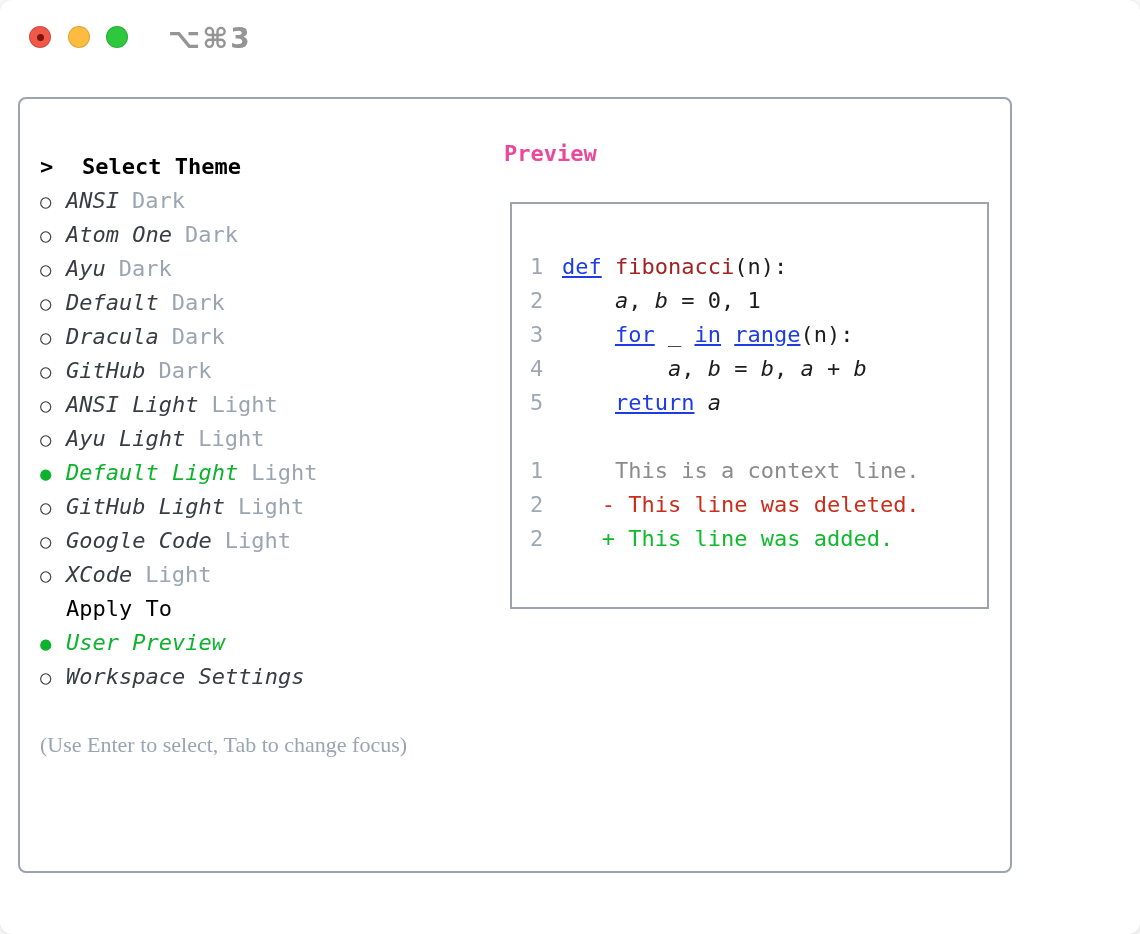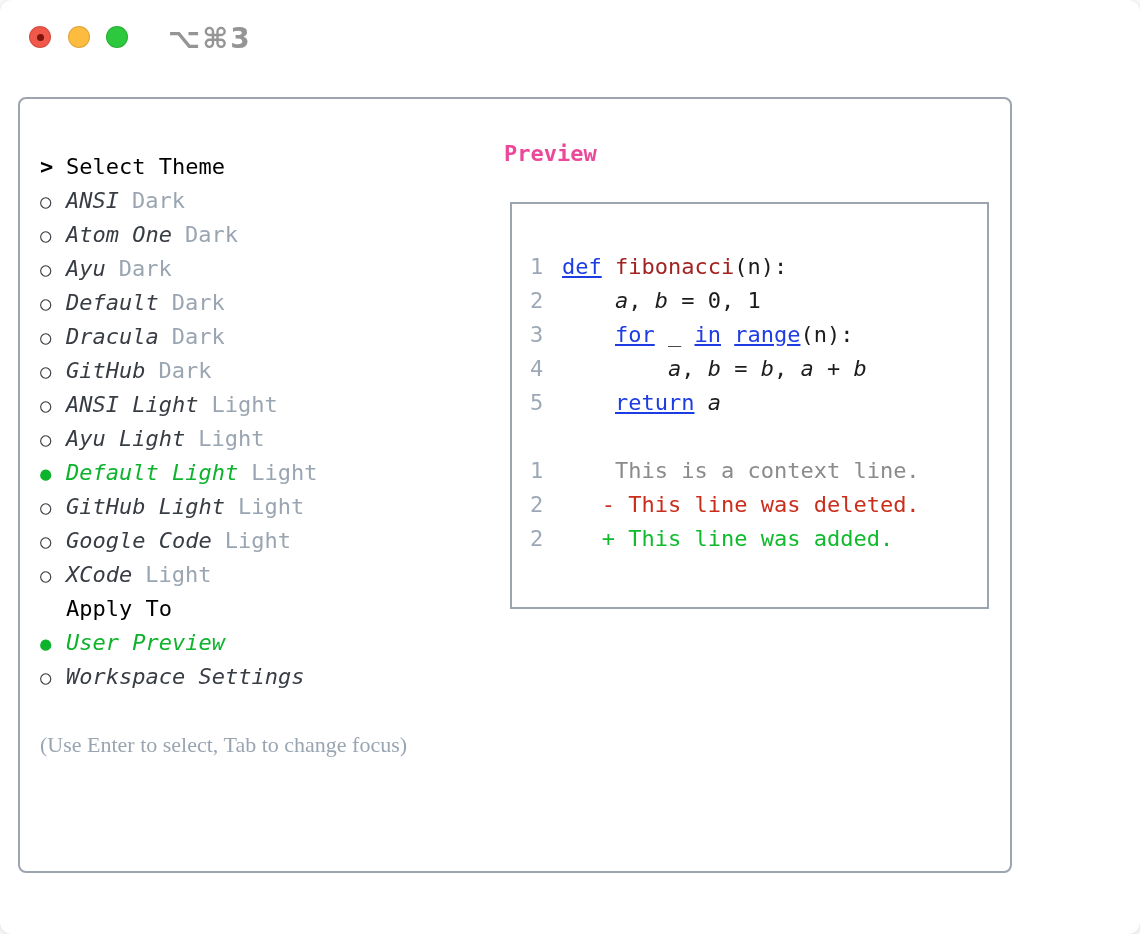--- a/index.html
+++ b/index.html
@@ -21,21 +21,21 @@
     font-size:28px; font-weight:600; color:var(--titlebar-gray); letter-spacing:2px; }
   
   .panel {
     position:absolute; left:18px; top:97px; width:994px; height:776px;
     border:2px solid var(--border-gray); border-radius:8px; background:#fff;
   }
   .left-col { position:absolute; left:20px; top:51px; width:450px; font-size:22px; line-height:34px; }
   .row { display:flex; align-items:center; height:34px; white-space:pre; }
   .marker { width:26px; flex:0 0 26px; color:#3a3f45; font-size:19px; }
   .cursor { width:26px; flex:0 0 26px; color:#000; font-weight:bold; }
-  .heading { color:#000; font-weight:normal; }
+  .heading { color:#000; font-weight:bold;margin-left:16px; }
   .iname { color:var(--item-gray);font-style:italic; }
   .itag  { color:var(--muted-gray); margin-left:13px; }
   .item.selected .iname { color:var(--accent-green); }
   .item.selected .marker { color:var(--accent-green); }
   .apply-section { }
   .apply-heading { margin-left:26px; color:#000; height:34px; line-height:34px; }
   .help { margin-top:34px; width:430px; color:var(--muted-gray); white-space:normal;font-family:Liberation Serif, serif; }
   
   .preview-heading { position:absolute; left:484px; top:38px; font-size:22px; line-height:34px; font-weight:bold; color:#ec4899; }
   .preview-box {

